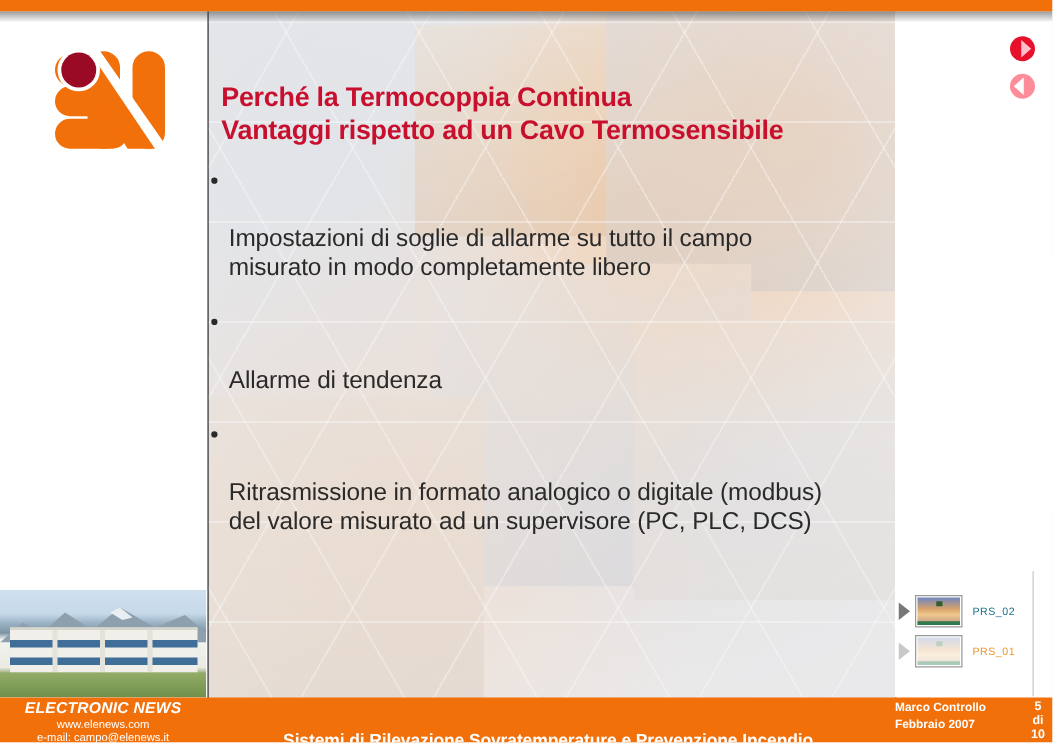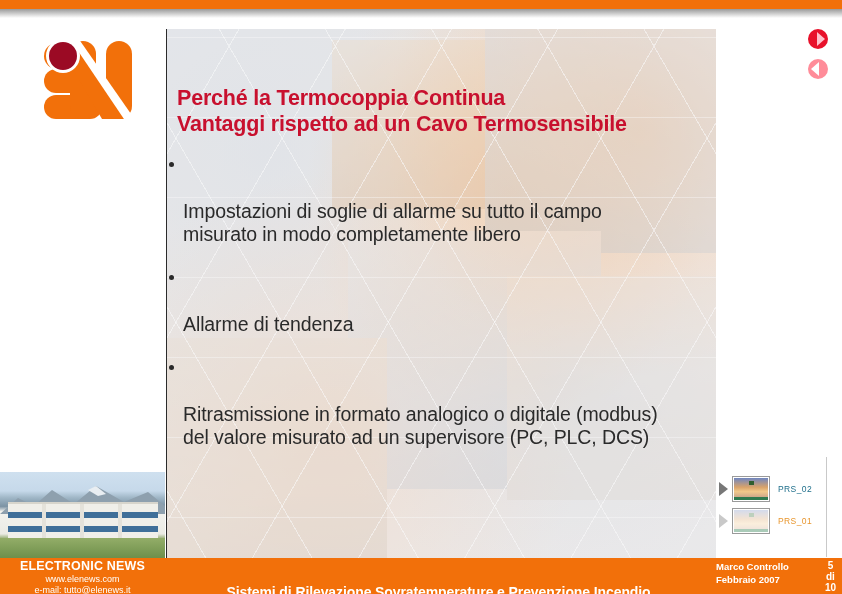--- a/index.html
+++ b/index.html
@@ -77,21 +77,20 @@
 
   
   .slide {
     position: absolute; left: 166px; top: 9px;
     width: 549px; height: 561px;
     overflow: hidden;
     background: #e2e3e6;
     border-left: 1px solid #2b2b2b;
     border-right: 1px solid #2b2b2b;
     z-index: 12;
-    margin-top: 20px;
   }
   .slide-bg {
     position: absolute; inset: 0;
     background:
       radial-gradient(ellipse at 62% 30%, rgba(255,186,120,0.50), rgba(255,186,120,0) 42%),
       radial-gradient(ellipse at 86% 18%, rgba(255,150,60,0.38), rgba(255,150,60,0) 38%),
       radial-gradient(ellipse at 30% 72%, rgba(236,198,170,0.50), rgba(236,198,170,0) 46%),
       radial-gradient(ellipse at 70% 62%, rgba(205,214,224,0.60), rgba(205,214,224,0) 42%),
       radial-gradient(ellipse at 18% 22%, rgba(214,220,228,0.70), rgba(214,220,228,0) 44%),
       linear-gradient(150deg, #dfe1e5 0%, #e6e2de 35%, #efe7e0 60%, #e3e4e7 100%);
@@ -161,21 +160,21 @@
     z-index: 45;
   }
   .footer-left {
     position: absolute; left: 0; top: 0;
     width: 165px; height: 36px;
     color: #ffffff;
     text-align: center;
   }
   .fl-name {
     margin-top: 1px;
-    font-size: 12.5px; font-weight: bold; letter-spacing: 0.2px;
+    font-size: 12.5px; font-weight: bold; letter-spacing: 0.2px; font-style: italic;
   }
   .fl-web { font-size: 9px; margin-top: 1px; }
   .fl-mail { font-size: 9px; margin-top: 1px; }
   .footer-title {
     position: absolute; left: 166px; top: 16px;
     width: 545px; height: 36px;
     display: flex; align-items: center; justify-content: center;
     color: #ffffff; font-size: 14px; font-weight: bold;
     letter-spacing: -0.1px;
   }
@@ -382,21 +381,21 @@
         </span>
         <span class="thumb-label" style="color:#E8962E">PRS_01</span>
       </div>
     </div>
   </div>
 
   <div class="footer">
     <div class="footer-left">
       <div class="fl-name">ELECTRONIC NEWS</div>
       <div class="fl-web">www.elenews.com</div>
-      <div class="fl-mail">e-mail: tutto@elenews.it</div>
+      <div class="fl-mail">e-mail: campo@elenews.it</div>
     </div>
     <div class="footer-title">Sistemi di Rilevazione Sovratemperature e Prevenzione Incendio</div>
     <div class="footer-author">
       <div>Marco Controllo</div>
       <div>Febbraio 2007</div>
     </div>
     <div class="footer-page">
       <div>5</div>
       <div>di</div>
       <div>10</div>

